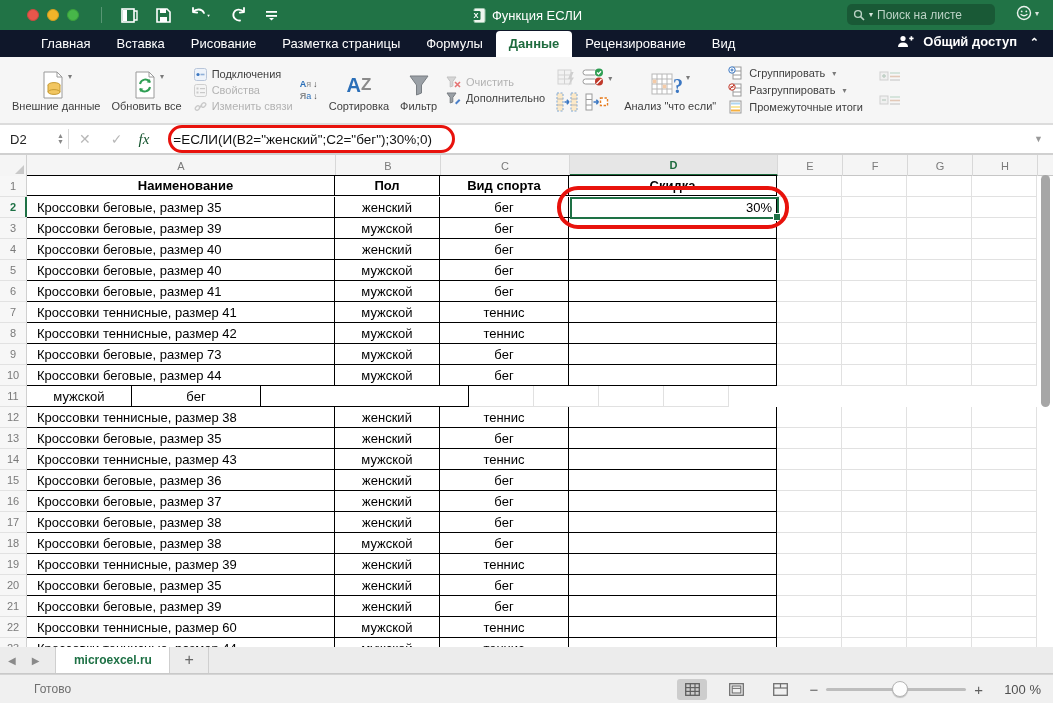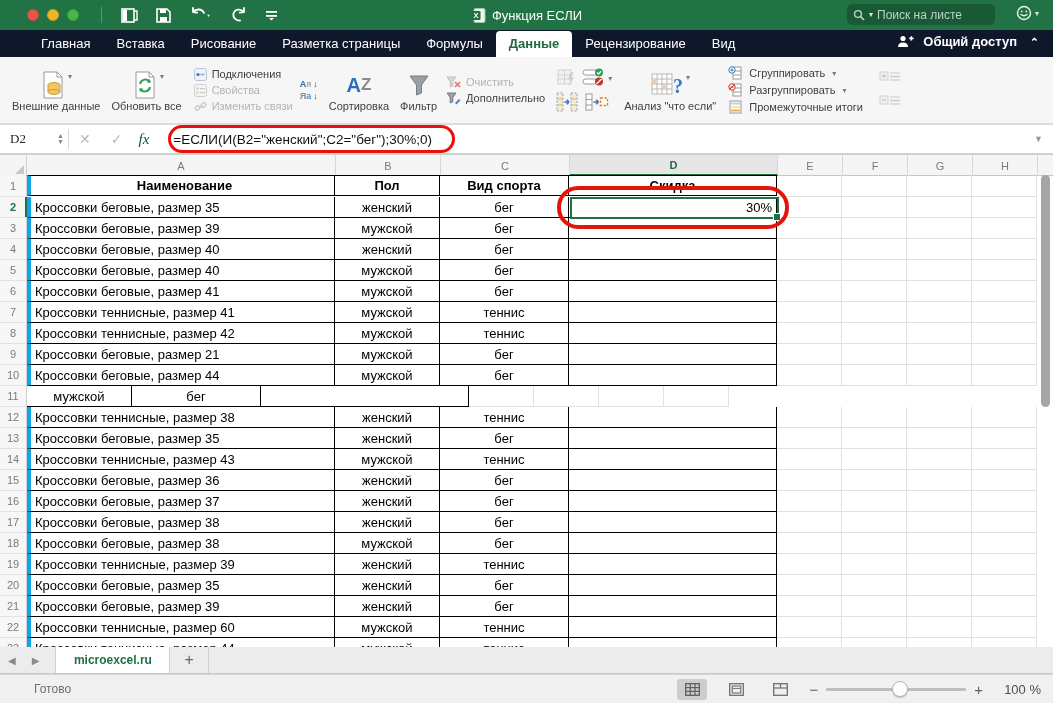--- a/index.html
+++ b/index.html
@@ -36,21 +36,21 @@
   .grayed { color:#b3b3b3 !important; }
   .dd { font-size:8px; color:#7a7a7a; margin-left:2px; }
   .sortmini { display:flex; flex-direction:column; gap:4px; margin-right:6px; }
   .sortmini .sm { font-size:9px; line-height:8px; display:flex; align-items:center; }
   .az-big { font-weight:bold; font-size:20px; line-height:20px; }
   .az-big .a { color:#2b6fb8; } .az-big .z { color:#8a8a8a; font-size:17px; }
   .grid4 { display:grid; grid-template-columns:26px 30px; grid-template-rows:22px 22px; gap:2px; align-items:center; justify-items:center; }
 
   
   #fbar { position:absolute; left:0; top:125px; width:1053px; height:30px; background:#fff; border-bottom:2px solid #d0d0d0; display:flex; align-items:center; }
-  #namebox { width:68px; padding-left:10px; font-size:13px; color:#222; display:flex; align-items:center;font-family:Liberation Serif, serif; }
+  #namebox { width:68px; padding-left:10px; font-size:13px; color:#222; display:flex; align-items:center; }
   #namebox .steppers { margin-left:auto; margin-right:4px; display:flex; flex-direction:column; font-size:7px; color:#888; line-height:6px; }
   .fdiv { width:1px; height:20px; background:#d8d8d8; }
   .fbtn { color:#b8b8b8; font-size:14px; padding:0 10px; }
   #fx { font-family:"Liberation Serif", serif; font-style:italic; color:#14532d; font-size:15px; padding:0 10px 0 6px;text-align:center; }
   #formula-text { font-size:13.5px; color:#111; padding-left:14px; white-space:nowrap; }
   #fbar-caret { position:absolute; right:10px; top:9px; color:#999; font-size:9px; }
   #oval-formula { position:absolute; left:168px; top:0px; width:287px; height:28px; border:3px solid #e8120c; border-radius:15px; pointer-events:none; }
 
   
   #grid { position:absolute; left:0; top:155px; width:1053px; height:492px; overflow:hidden; background:#fff; }
@@ -60,21 +60,21 @@
   .ch { height:21px; font-size:11px; color:#7a7a7a; display:flex; align-items:center; justify-content:center; border-right:1px solid #d8d8d8; }
   .ch.sel { background:#e6e6e6; color:#1e6b3e; border-bottom:2px solid #1e6b3e; font-weight:bold; }
   .grow { display:flex; height:21px; }
   .rh { width:27px; font-size:11px; color:#7a7a7a; display:flex; align-items:center; justify-content:center; border-right:1px solid #d0d0d0; border-bottom:1px solid #e2e2e2; background:#f7f7f7; position:relative; }
   .rh.sel { color:#1e7145; font-weight:bold; }
   .rh.sel:after { content:""; position:absolute; right:-1px; top:0; width:2px; height:100%; background:#1e7145; }
   .cell { height:21px; font-size:13px; color:#000; display:flex; align-items:center; overflow:hidden; white-space:nowrap; }
   .col-A { width:309px; } .col-B { width:105px; } .col-C { width:129px; } .col-D { width:208px; }
   .col-E,.col-F,.col-G,.col-H { width:65px; }
   .tb { border-right:1px solid #000; border-bottom:1px solid #000; }
-  .tb.first { border-left:5px solid #0ea5e9; margin-left:-1px; padding-left:4px;text-align:center; }
+  .tb.first { border-left:1px solid #0ea5e9; margin-left:-1px; padding-left:10px;text-align:center; }
   .tb.top { border-top:1px solid #000; margin-top:-1px; }
   .lite { border-right:1px solid #e1e1e1; border-bottom:1px solid #e1e1e1; }
   .al { justify-content:flex-start; padding-left:5px; }
   .ac { justify-content:center; }
   .ar { justify-content:flex-end; padding-right:4px; }
   .bold { font-weight:bold; }
   #sel-cell { position:absolute; left:570px; top:42px; width:209px; height:22px; border:2px solid #1e7145; pointer-events:none; }
   #sel-cell:after { content:""; position:absolute; right:-4px; bottom:-4px; width:6px; height:6px; background:#1e7145; border:1px solid #fff; }
   #oval-cell { position:absolute; left:557px; top:31px; width:232px; height:43px; border:4px solid #e8120c; border-radius:21px; pointer-events:none; }
   #vscroll { position:absolute; right:1px; top:2px; width:13px; height:488px; }
@@ -516,21 +516,21 @@
         <div class="cell col-B tb ac">мужской</div>
         <div class="cell col-C tb ac">теннис</div>
         <div class="cell col-D tb ar"></div>
         <div class="cell col-E lite"></div>
         <div class="cell col-F lite"></div>
         <div class="cell col-G lite"></div>
         <div class="cell col-H lite"></div>
       </div>
       <div class="grow">
         <div class="rh">9</div>
-        <div class="cell col-A tb first al">Кроссовки беговые, размер 21</div>
+        <div class="cell col-A tb first al">Кроссовки беговые, размер 73</div>
         <div class="cell col-B tb ac">мужской</div>
         <div class="cell col-C tb ac">бег</div>
         <div class="cell col-D tb ar"></div>
         <div class="cell col-E lite"></div>
         <div class="cell col-F lite"></div>
         <div class="cell col-G lite"></div>
         <div class="cell col-H lite"></div>
       </div>
       <div class="grow">
         <div class="rh">10</div>

